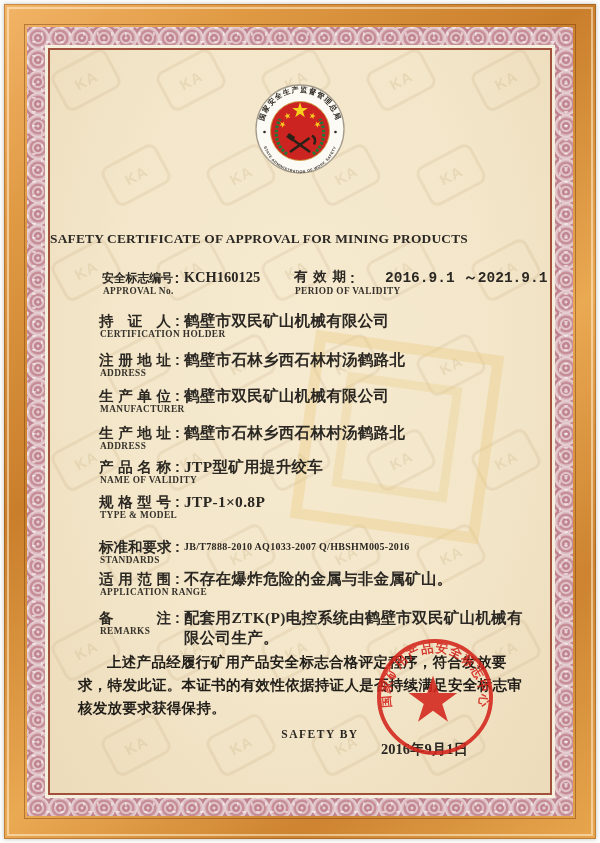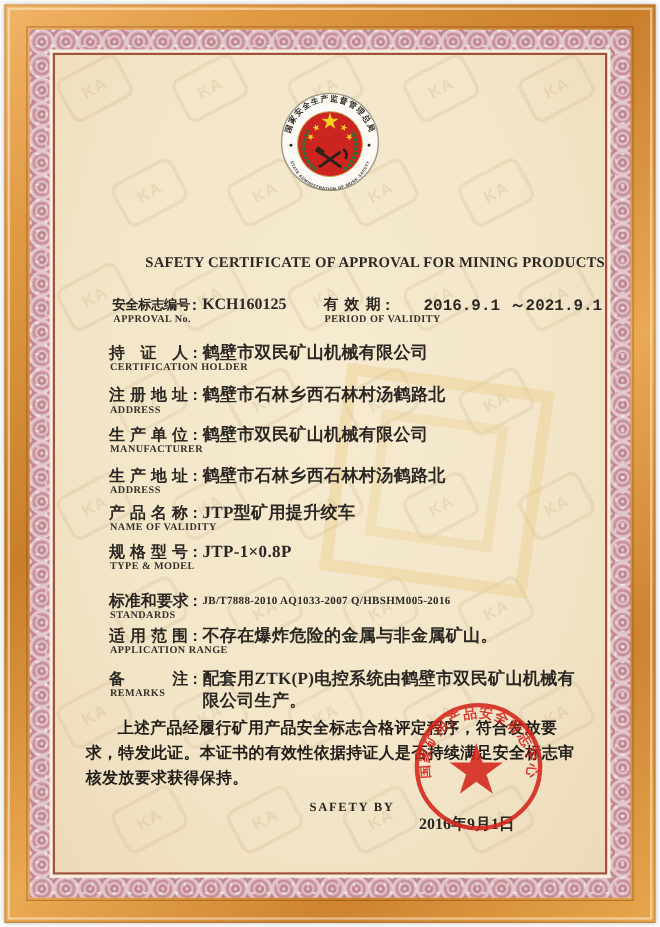--- a/index.html
+++ b/index.html
@@ -27,21 +27,21 @@
   .wm{position:absolute;width:56px;height:38px;border:3px solid rgba(186,158,110,.16);border-radius:9px;
       transform:rotate(-28deg);display:flex;align-items:center;justify-content:center;
       color:rgba(186,158,110,.20);font-weight:700;font-size:15px;letter-spacing:1px;z-index:0;}
   .wm-big{position:absolute;left:252px;top:292px;width:168px;height:168px;transform:rotate(8deg);
       border:11px solid rgba(233,203,128,.38);z-index:0;}
   .wm-big::before{content:'';position:absolute;inset:26px;border:9px solid rgba(233,203,128,.30);}
   
   .emblem{position:absolute;left:204px;top:33px;z-index:1;}
   .title{position:absolute;top:139px;left:0;right:0;text-align:center;z-index:1;
          font-size:30px;font-weight:700;letter-spacing:11px;padding-left:11px;color:#2e2b26;white-space:nowrap;}
-  .title-en{position:absolute;top:181px;left:0;right:0;text-align:right;z-index:1;
+  .title-en{position:absolute;top:181px;left:0;right:0;text-align:left;z-index:1;
          font-family:"Liberation Serif","DejaVu Serif",serif;font-size:13.4px;font-weight:700;
          letter-spacing:.2px;color:#2c2925;white-space:nowrap;}
   
   .approval{position:absolute;left:52px;top:218px;z-index:1;white-space:nowrap;}
   .ap-lbl{font-size:12px;font-weight:700;letter-spacing:-.2px;}
   .ap-val{font-family:"Liberation Serif","DejaVu Serif",serif;font-size:14.5px;font-weight:700;margin-left:3px;}
   .validity{position:absolute;left:244px;top:218px;z-index:1;white-space:nowrap;}
   .vl-lbl{display:inline-flex;justify-content:space-between;width:52px;font-size:13.5px;font-weight:700;vertical-align:top;}
   .vl-val{font-family:Liberation Mono, monospace;font-size:14.5px;font-weight:700;margin-left:26px;}
   .en{position:absolute;left:1px;top:18px;font-family:"Liberation Serif","DejaVu Serif",serif;

